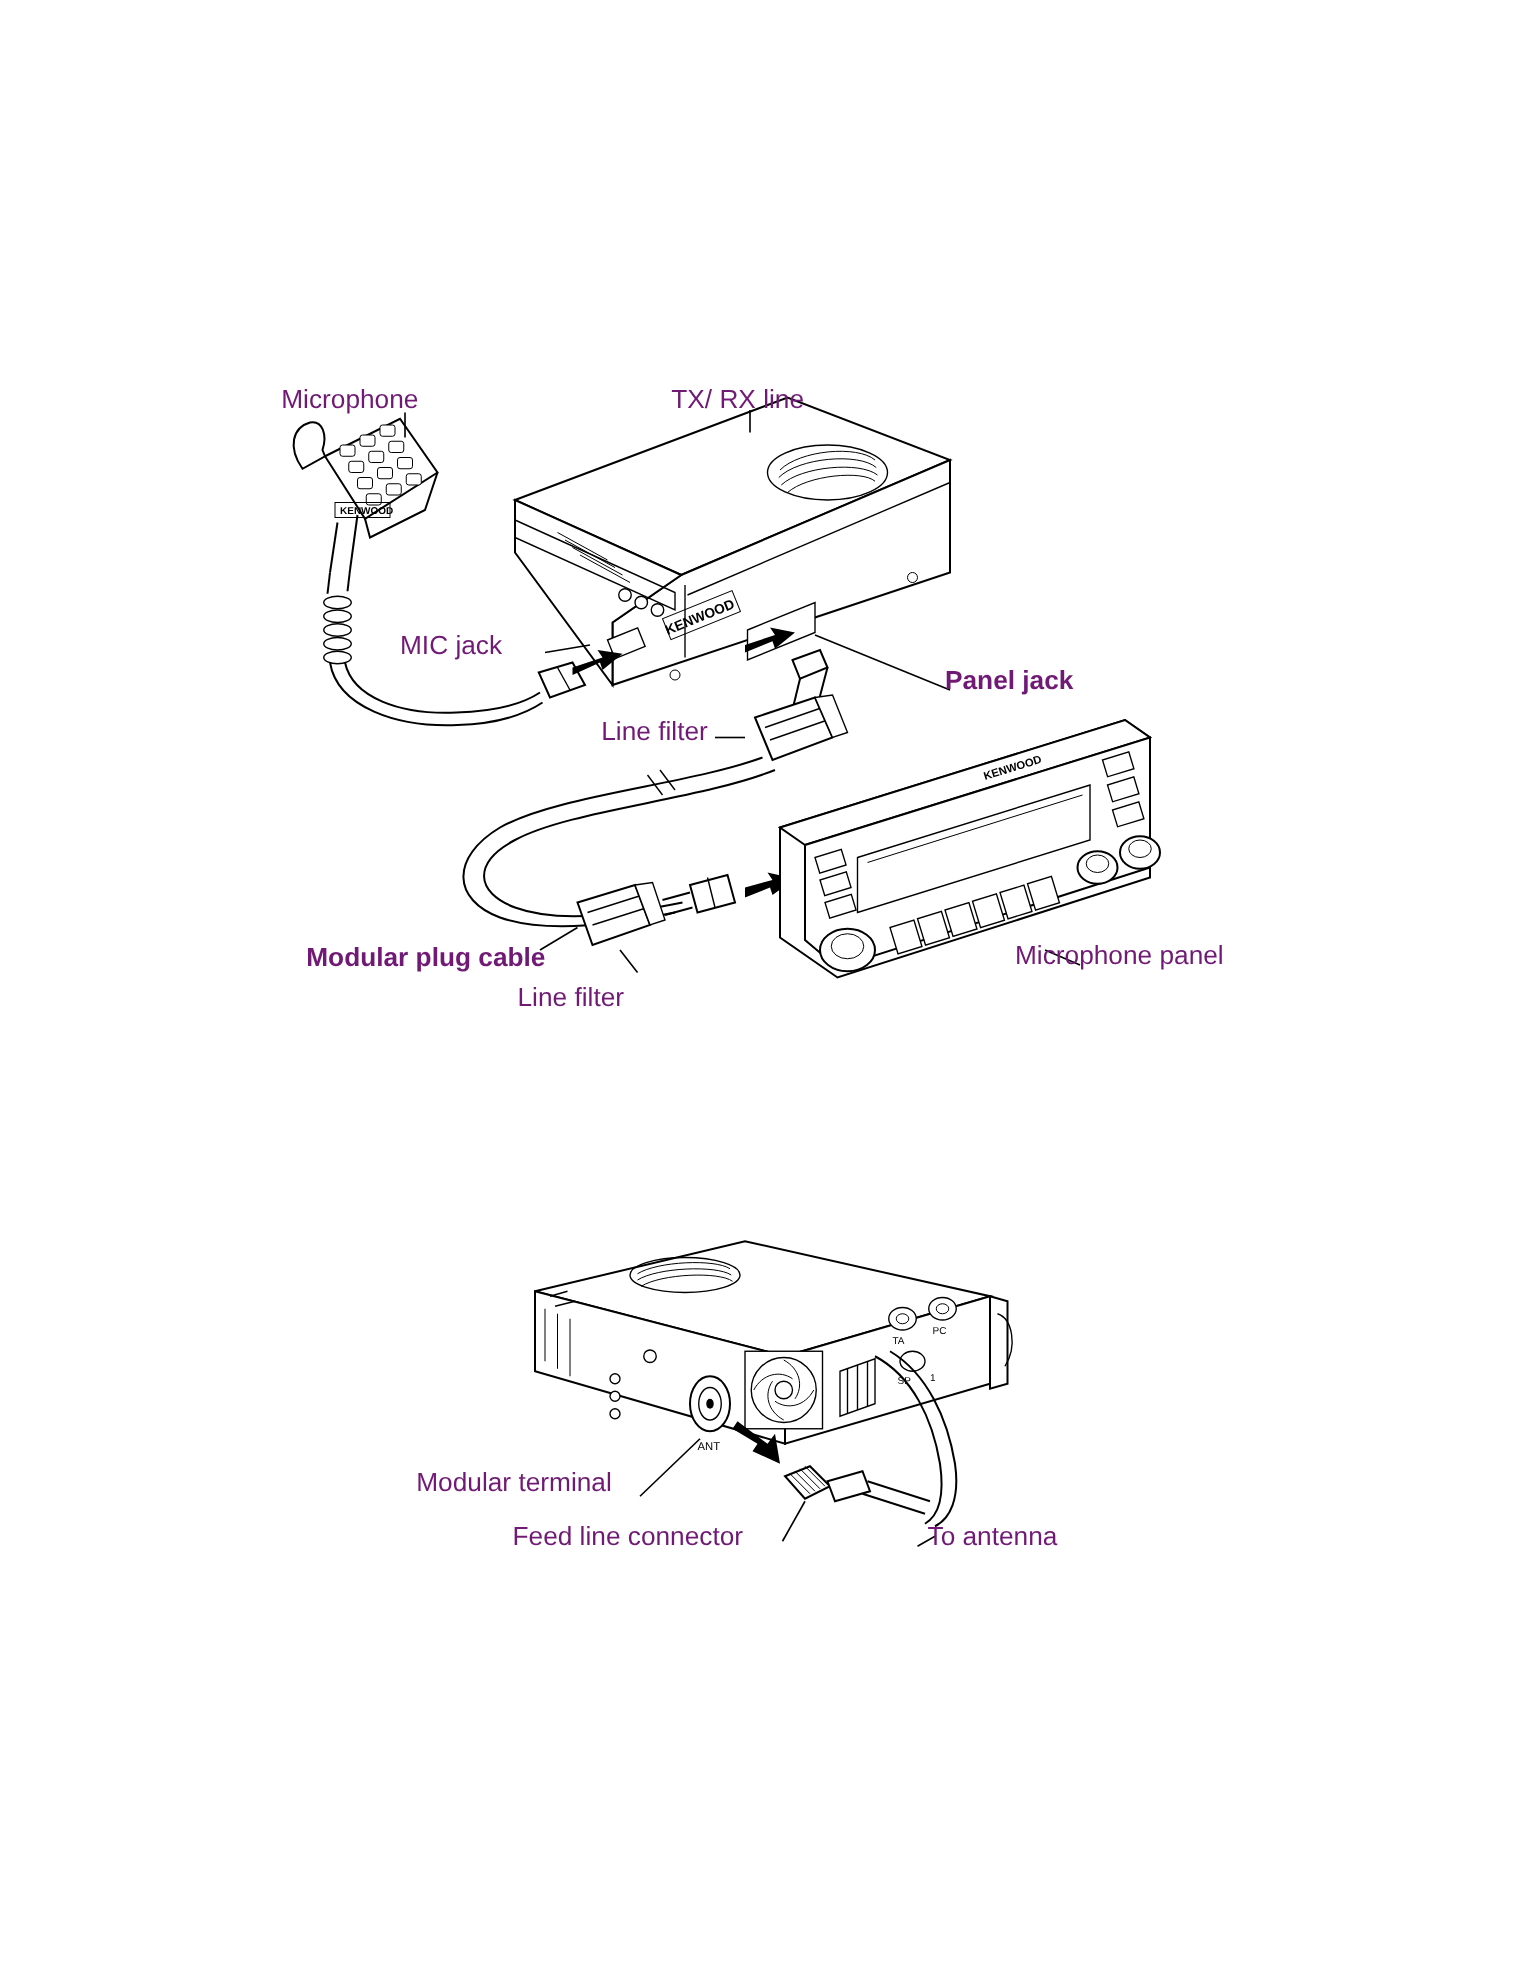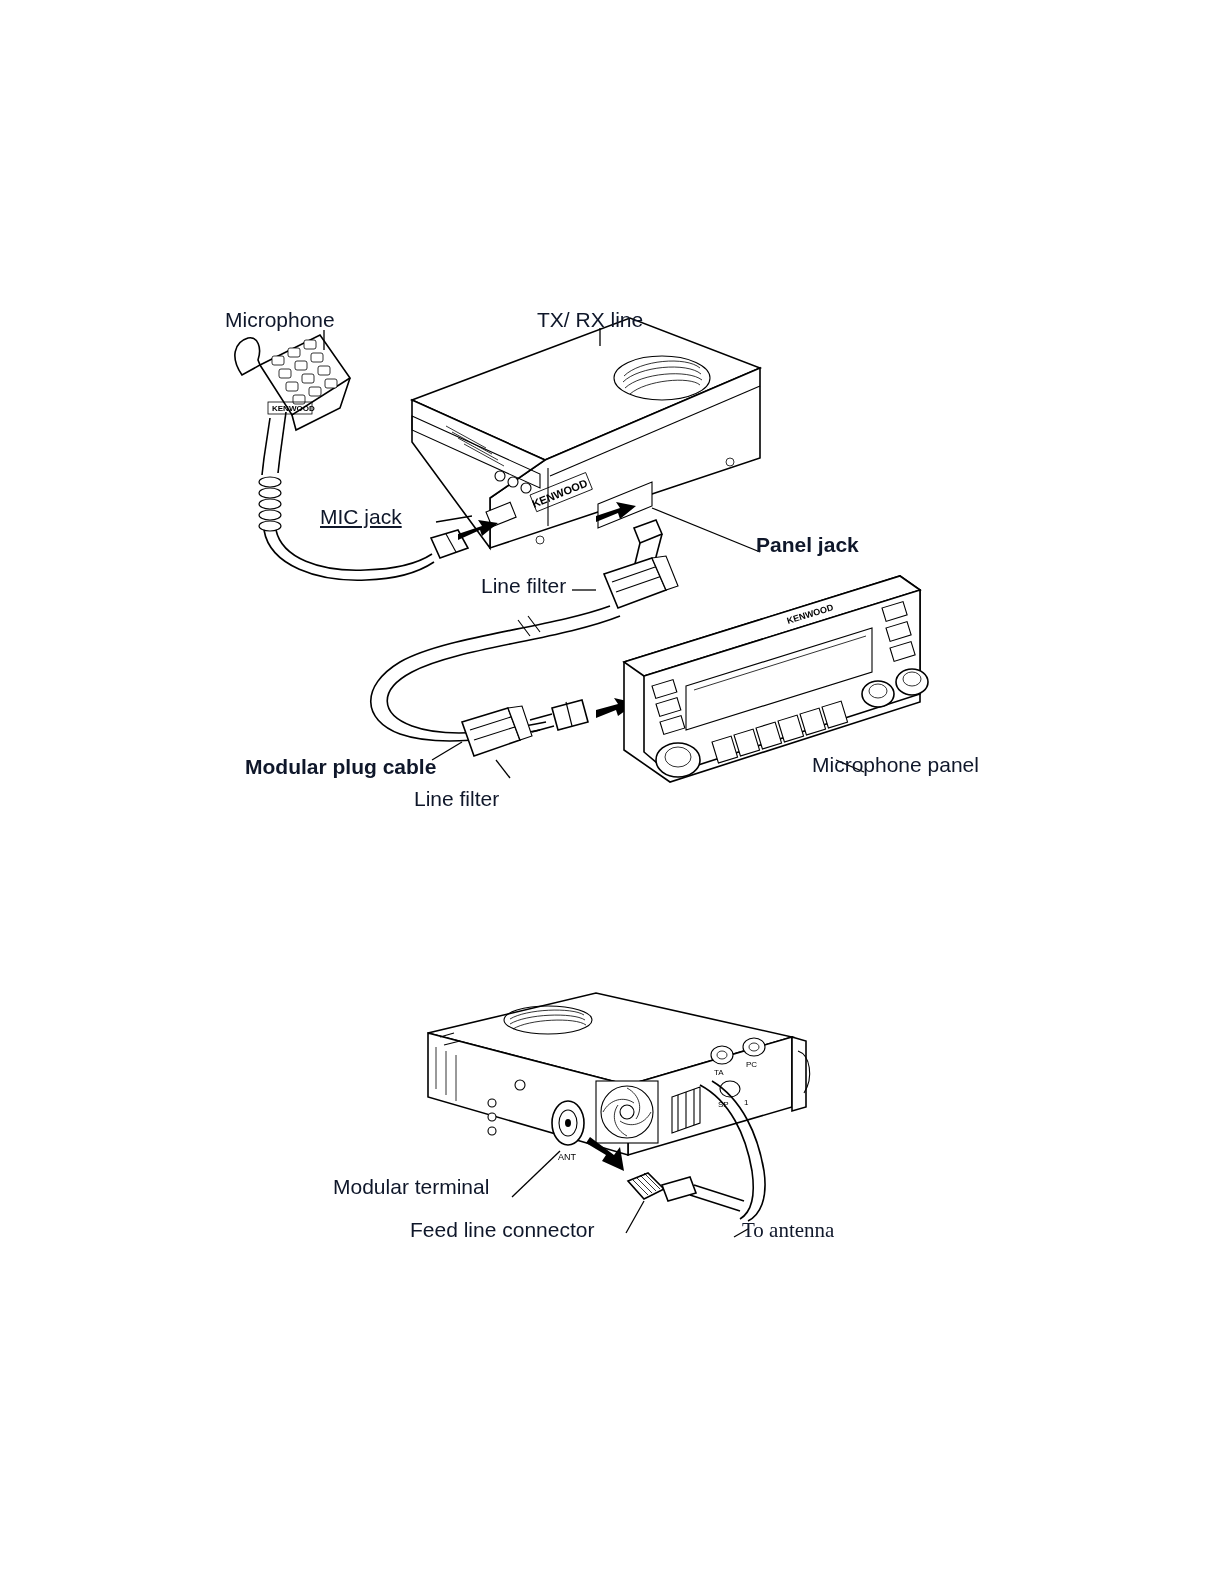--- a/index.html
+++ b/index.html
@@ -16,21 +16,21 @@
     overflow: hidden;
   }
   .page {
     position: absolute;
     inset: 0;
   }
   .label {
     position: absolute;
     font-size: 21px;
     line-height: 24px;
-    color: #0f172a;
+    color: #701a75;
     white-space: nowrap;
   }
   .figure {
     position: absolute;
   }
   svg { display: block; overflow: visible; }
   .ln  { fill: none; stroke: #000; stroke-width: 1.6; }
   .ln-t { fill: none; stroke: #000; stroke-width: 1.1; }
   .ln-h { fill: none; stroke: #000; stroke-width: 0.8; }
   .fill-w { fill: #ffffff; stroke: #000; stroke-width: 1.6; }
@@ -237,21 +237,21 @@
         <path d="M396 300 L372 300"></path>
         <path d="M262 452 L232 470"></path>
         <path d="M296 470 L310 488"></path>
         <path d="M636 470 L664 482"></path>
       </g>
     </svg>
   </div>
 
   <div class="label" style="left:225px; top:308px;">Microphone</div>
   <div class="label" style="left:537px; top:308px;">TX/ RX line</div>
-  <div class="label" style="left:320px; top:505px;text-decoration:underline;">MIC jack</div>
+  <div class="label" style="left:320px; top:505px;">MIC jack</div>
   <div class="label" style="left:756px; top:533px;font-weight:bold;">Panel jack</div>
   <div class="label" style="left:481px; top:574px;">Line filter</div>
   <div class="label" style="left:245px; top:755px;font-weight:bold;">Modular plug cable</div>
   <div class="label" style="left:414px; top:787px;">Line filter</div>
   <div class="label" style="left:812px; top:753px;">Microphone panel</div>
 
   <div class="figure" style="left:400px; top:985px; width:460px; height:270px;">
     <svg width="460" height="270" viewBox="0 0 460 270" aria-hidden="true">
 
       <g>
@@ -355,15 +355,15 @@
       <g class="leader">
         <path d="M112 212 L160 166"></path>
         <path d="M226 248 L244 216"></path>
         <path d="M348 244 L334 252"></path>
       </g>
     </svg>
   </div>
 
   <div class="label" style="left:333px; top:1175px;">Modular terminal</div>
   <div class="label" style="left:410px; top:1218px;">Feed line connector</div>
-  <div class="label" style="left:742px; top:1218px;font-family:Liberation Serif, serif;">To antenna</div>
+  <div class="label" style="left:742px; top:1218px;">To antenna</div>
 
 </div>
 
 </body></html>

